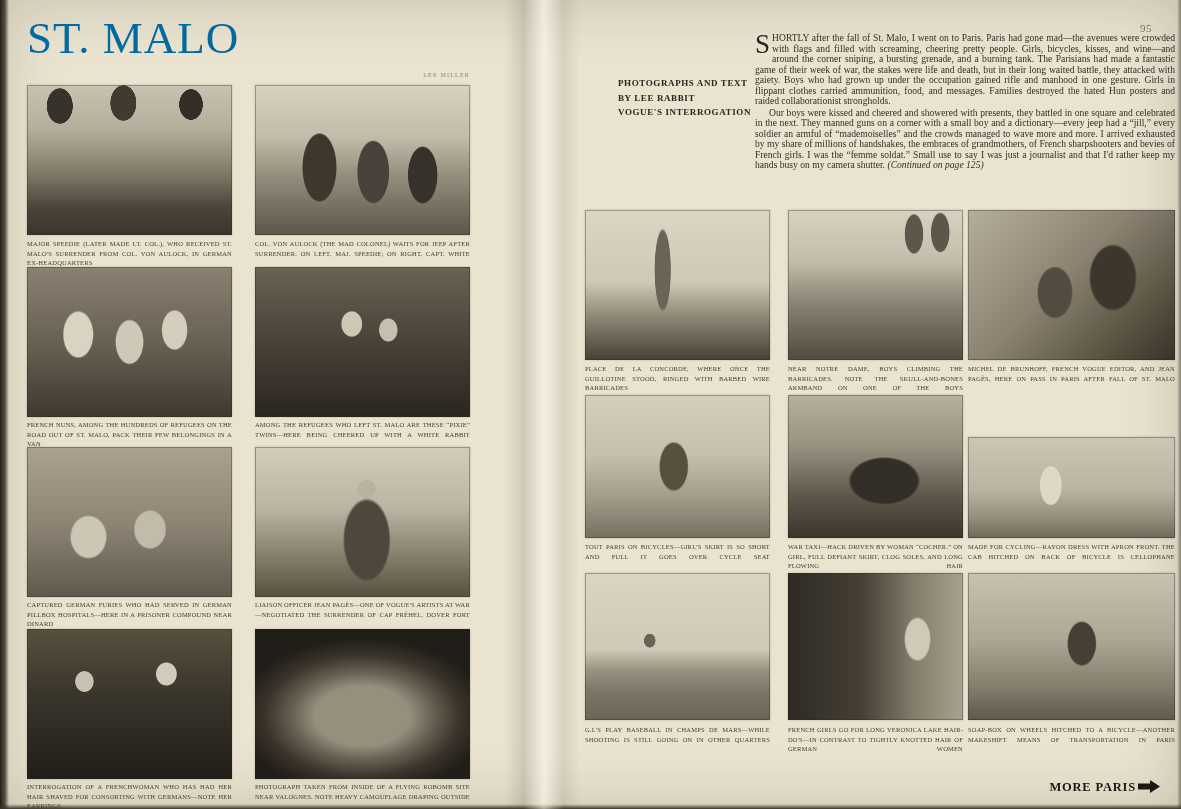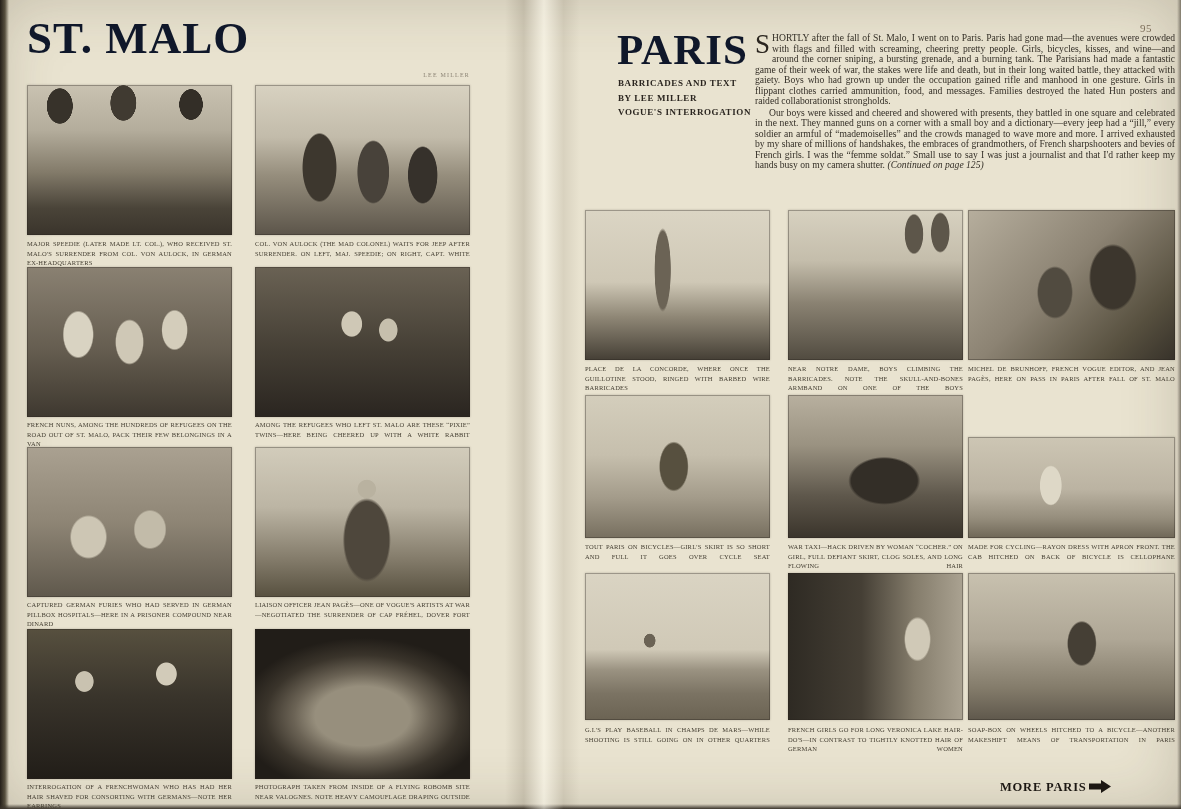--- a/index.html
+++ b/index.html
@@ -9,37 +9,37 @@
   
   .edge-left{position:absolute;left:0;top:0;bottom:0;width:9px;
              background:linear-gradient(90deg,#241f19 0,#57503f 55%,rgba(87,80,63,0) 100%);}
   .edge-bottom{position:absolute;left:0;right:0;bottom:0;height:5px;
              background:linear-gradient(0deg,#3a342b 0,rgba(58,52,43,0) 100%);}
   .edge-right{position:absolute;right:0;top:0;bottom:0;width:4px;
              background:linear-gradient(270deg,rgba(58,52,43,.55) 0,rgba(58,52,43,0) 100%);}
   .gutter{position:absolute;left:505px;top:0;bottom:0;width:75px;
           background:linear-gradient(90deg,rgba(70,58,40,0) 0,rgba(70,58,40,.16) 25%,rgba(255,252,240,.55) 52%,rgba(70,58,40,.10) 78%,rgba(70,58,40,0) 100%);}
   
-  .title{position:absolute;color:#0f172a;font-weight:700;letter-spacing:1px;line-height:1;}
+  .title{position:absolute;color:#0369a1;font-weight:400;letter-spacing:1px;line-height:1;}
   .byline{position:absolute;color:#2b2620;font-weight:700;font-size:9px;letter-spacing:.6px;line-height:14.5px;}
   .pagenum{position:absolute;color:#7d6f5a;font-size:11px;letter-spacing:.5px;}
   .credit{position:absolute;color:#8b8374;font-size:6px;letter-spacing:1.2px;text-align:right;}
   
   .bodycopy{position:absolute;color:#332e26;font-size:9.6px;line-height:10.5px;text-align:justify;}
   .bodycopy p{margin:0;}
   .bodycopy p + p{text-indent:14px;margin-top:1px;}
   .dropcap{float:left;font-size:27px;line-height:21px;padding:1px 2px 0 0;font-weight:400;color:#2b2620;}
   .cont{font-style:italic;}
   
   .ph{position:absolute;background:#8d8678;box-shadow:inset 0 0 0 1px rgba(40,35,28,.35), 0 0 2px rgba(40,35,28,.25);}
   
   .cap{position:absolute;color:#464034;font-size:6.5px;line-height:9.6px;letter-spacing:.18px;
        text-align:justify;text-align-last:justify;font-weight:400;}
   
-  .more{position:absolute;color:#1c1813;font-weight:700;font-size:12.5px;letter-spacing:.8px;text-align:left;}
+  .more{position:absolute;color:#1c1813;font-weight:700;font-size:12.5px;letter-spacing:.8px;text-align:right;}
   .more svg{vertical-align:-2px;margin-left:2px;}
   
   [data-name="photo-speedie-hq"]{background:
     radial-gradient(22px 30px at 16% 14%,#37322a 0 58%,transparent 60%),
     radial-gradient(22px 30px at 47% 12%,#403a31 0 58%,transparent 60%),
     radial-gradient(20px 26px at 80% 13%,#332e27 0 58%,transparent 60%),
     linear-gradient(180deg,#c9c2b1 0,#b4ad9c 30%,#837b6a 58%,#4a4439 82%,#3a342b 100%);}
   [data-name="photo-von-aulock-jeep"]{background:
     radial-gradient(30px 60px at 30% 55%,#3d372e 0 55%,transparent 58%),
     radial-gradient(28px 55px at 55% 58%,#48423a 0 55%,transparent 58%),
@@ -128,24 +128,23 @@
     <div class="cap" style="left:255px;top:600px;width:215px;" data-name="photo-caption">LIAISON OFFICER JEAN PAGÈS—ONE OF VOGUE'S ARTISTS AT WAR—NEGOTIATED THE SURRENDER OF CAP FRÉHEL, DOVER FORT</div>
 
     <div class="ph" style="left:27px;top:629px;width:205px;height:150px;" data-name="photo-interrogation"></div>
     <div class="ph" style="left:255px;top:629px;width:215px;height:150px;" data-name="photo-robomb-site"></div>
     <div class="cap" style="left:27px;top:782px;width:205px;" data-name="photo-caption">INTERROGATION OF A FRENCHWOMAN WHO HAS HAD HER HAIR SHAVED FOR CONSORTING WITH GERMANS—NOTE HER EARRINGS</div>
     <div class="cap" style="left:255px;top:782px;width:215px;" data-name="photo-caption">PHOTOGRAPH TAKEN FROM INSIDE OF A FLYING ROBOMB SITE NEAR VALOGNES. NOTE HEAVY CAMOUFLAGE DRAPING OUTSIDE</div>
   </div>
 
   <div class="page-layer" data-name="right-page">
     <div class="pagenum" style="left:1140px;top:22px;" data-name="page-number">95</div>
-    <div class="title" style="left:617px;top:28px;font-size:43px;" data-name="right-page-title">PARIS</div>
     <div class="byline" style="left:618px;top:76px;width:160px;" data-name="byline">
-      <div data-name="byline-line-1">BARRICADES AND TEXT</div>
-      <div data-name="byline-line-2">BY LEE MILLER</div>
+      <div data-name="byline-line-1">PHOTOGRAPHS AND TEXT</div>
+      <div data-name="byline-line-2">BY LEE RABBIT</div>
       <div data-name="byline-line-3">VOGUE'S INTERROGATION</div>
     </div>
 
     <div class="bodycopy" style="left:755px;top:33px;width:420px;" data-name="article-body">
       <p data-name="article-paragraph-1"><span class="dropcap" data-name="drop-cap">S</span><span data-name="paragraph-1-text">HORTLY after the fall of St. Malo, I went on to Paris. Paris had gone mad—the avenues were crowded with flags and filled with screaming, cheering pretty people. Girls, bicycles, kisses, and wine—and around the corner sniping, a bursting grenade, and a burning tank. The Parisians had made a fantastic game of their week of war, the stakes were life and death, but in their long waited battle, they attacked with gaiety. Boys who had grown up under the occupation gained rifle and manhood in one gesture. Girls in flippant clothes carried ammunition, food, and messages. Families destroyed the hated Hun posters and raided collaborationist strongholds.</span></p>
       <p data-name="article-paragraph-2"><span data-name="paragraph-2-text">Our boys were kissed and cheered and showered with presents, they battled in one square and celebrated in the next. They manned guns on a corner with a small boy and a dictionary—every jeep had a “jill,” every soldier an armful of “mademoiselles” and the crowds managed to wave more and more. I arrived exhausted by my share of millions of handshakes, the embraces of grandmothers, of French sharpshooters and bevies of French girls. I was the “femme soldat.” Small use to say I was just a journalist and that I'd rather keep my hands busy on my camera shutter.</span>
          <span class="cont" data-name="continued-note">(Continued on page 125)</span></p>
     </div>
 
     <div class="ph" style="left:585px;top:210px;width:185px;height:150px;" data-name="photo-place-concorde"></div>

